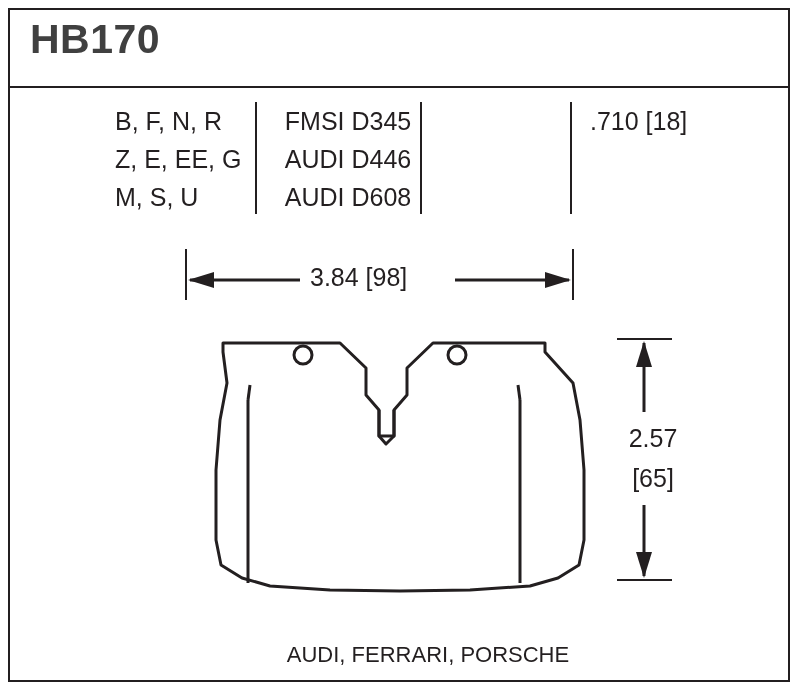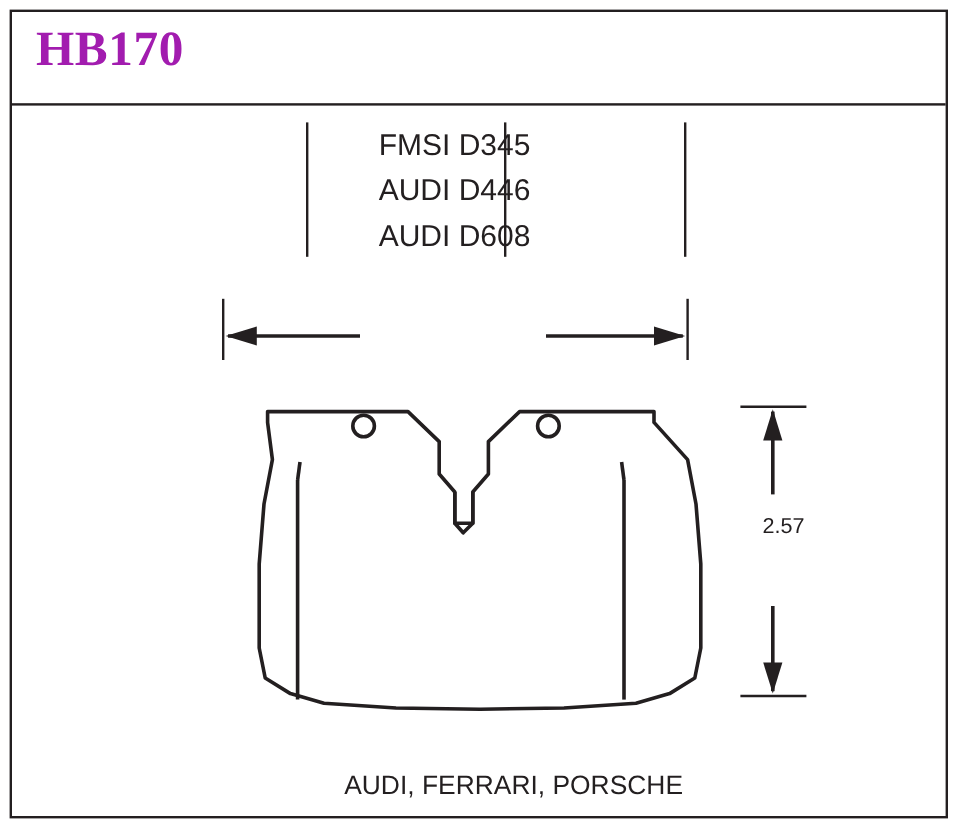--- a/index.html
+++ b/index.html
@@ -29,22 +29,22 @@
     box-sizing: border-box;
   }
   
   .part-number {
     position: absolute;
     left: 30px;
     top: 16px;
     font-size: 41px;
     font-weight: bold;
     letter-spacing: 0.5px;
-    color: #a21caf;
-    font-family: Liberation Serif, serif;
+    color: #404040;
+    font-family: Liberation Sans, sans-serif;
   }
   
   .hr-top {
     position: absolute;
     left: 10px;
     top: 86px;
     width: 778px;
     height: 2px;
     background: #231f20;
   }
@@ -58,24 +58,24 @@
   }
   .col-compounds {
     position: absolute;
     left: 105px;
     top: 14px;
     width: 135px;
     text-align: left;
   }
   .col-fmsi {
     position: absolute;
-    left: 272px;
+    left: 258px;
     top: 14px;
     width: 160px;
-    text-align: right;
+    text-align: center;
   }
   .col-thickness {
     position: absolute;
     left: 580px;
     top: 14px;
     width: 160px;
     text-align: left;
   }
   .spec-line {
     font-size: 25px;
@@ -103,21 +103,21 @@
     top: 263px;
     font-size: 25px;
     color: #231f20;
     font-family: "Liberation Sans", sans-serif;
   }
   .dim-height-label {
     position: absolute;
     left: 608px;
     top: 418px;
     width: 90px;
-    font-size: 18px;
+    font-size: 25px;
     line-height: 40px;
     text-align: center;
     color: #231f20;
     font-family: "Liberation Sans", sans-serif;
   }
   
   .vehicles {
     position: absolute;
     left: 0;
     top: 642px;
@@ -146,34 +146,42 @@
 
   <div class="part-number">HB170</div>
 
   <div class="hr-top"></div>
 
   <div class="spec-table">
     <div class="vsep v1"></div>
     <div class="vsep v2"></div>
     <div class="vsep v3"></div>
 
+    <div class="col-compounds">
+      <div class="spec-line">B, F, N, R</div>
+      <div class="spec-line">Z, E, EE, G</div>
+      <div class="spec-line">M, S, U</div>
+    </div>
 
     <div class="col-fmsi">
       <div class="spec-line">FMSI D345</div>
       <div class="spec-line">AUDI D446</div>
       <div class="spec-line">AUDI D608</div>
     </div>
 
     <div class="col-thickness">
+      <div class="spec-line">.710 [18]</div>
     </div>
   </div>
 
+  <div class="dim-width-label">3.84 [98]</div>
 
   <div class="dim-height-label">
     <div>2.57</div>
+    <div>[65]</div>
   </div>
 
   <svg class="draw" viewBox="0 0 800 691">
 
     <g>
       <line x1="186" y1="249" x2="186" y2="300" stroke="#231f20" stroke-width="2"></line>
       <line x1="573" y1="249" x2="573" y2="300" stroke="#231f20" stroke-width="2"></line>
       <line x1="190" y1="280" x2="300" y2="280" stroke="#231f20" stroke-width="3"></line>
       <line x1="455" y1="280" x2="569" y2="280" stroke="#231f20" stroke-width="3"></line>
       <polygon points="188,280 214,272 214,288" fill="#231f20"></polygon>

